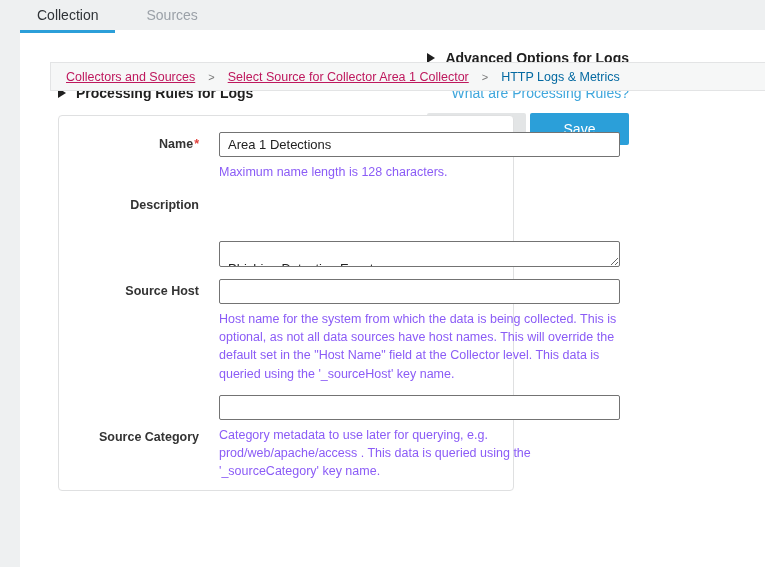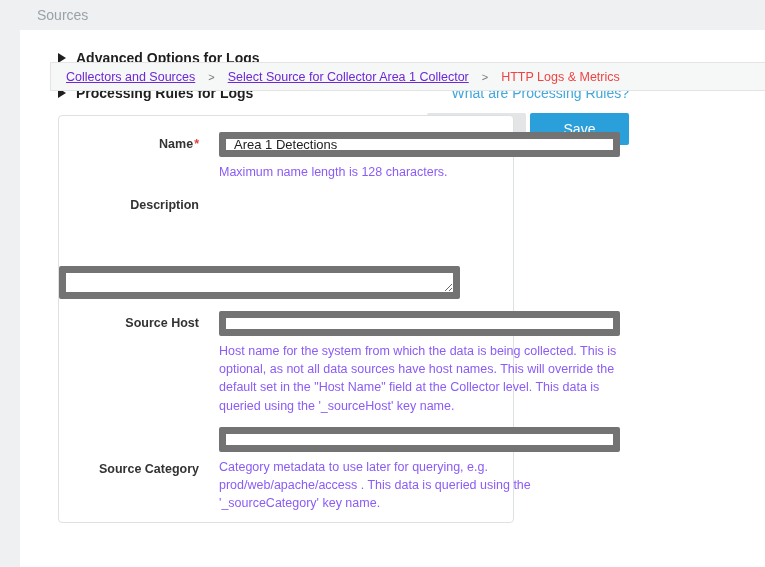--- a/index.html
+++ b/index.html
@@ -43,66 +43,67 @@
   .breadcrumb {
     position:absolute; left:30px; right:0; top:32px; height:29px;
     background:#f6f7f7;
     border:1px solid #e3e4e5; border-right:none;
     display:flex; align-items:center;
     padding-left:15px;
     font-size:12.5px;
     white-space:nowrap;
   }
   .breadcrumb a {
-    color:#6d28d9; text-decoration:underline; cursor:pointer;
+    color:#be185d; text-decoration:underline; cursor:pointer;
   }
   .breadcrumb .sep { color:#777; margin:0 13px; font-size:11px; }
-  .breadcrumb .current { color:#ef4444; }
+  .breadcrumb .current { color:#0369a1; }
   
   .card {
     position:absolute; left:38px; top:85px; width:456px;
     background:#fff;
     border:1px solid #dfe0e1; border-radius:4px;
     padding:16px 0 10px 0;
   }
   .row { display:flex; margin-bottom:12px; }
   .row:last-child { margin-bottom:0;align-items:center; }
   .row .lbl {
     width:160px; padding-right:20px; flex:none;
     text-align:right;
     font-size:12.5px; font-weight:bold; color:#333;
     line-height:25px;
   }
   .req { color:#e1403c; margin-left:1px; }
   .row .fld { width:401px; flex:none; }
   .txt-input {
     width:100%; height:25px;
-    border:7px solid #737373; border-radius:2px;
+    border:1px solid #737373; border-radius:2px;
     padding:0 8px;
     font-family:"Liberation Sans", sans-serif;
     font-size:13px; color:#222;
     background:#fff;
     outline:none;
   }
   textarea.txt-input {
     height:26px; resize:vertical; padding-top:19px; line-height:15px;
     overflow:hidden;
     margin-top:48px;
   }
   .hint {
     margin-top:6px;
     font-size:12.5px; color:#8b5cf6; line-height:1.45;
     max-width:398px;
   }
-  .row.tight { margin-bottom:8px;flex-direction:column; }
+  .row.tight { margin-bottom:8px; }
   
   .section {
     margin:20px 0 0 38px;
     display:flex; align-items:center;
     width:571px;
+    justify-content:flex-end;
   }
   .section + .section { margin-top:19px; }
   .sec-left { display:flex; align-items:center; cursor:pointer; }
   .tri {
     width:0; height:0; flex:none;
     border-left:8px solid #1f1f1f;
     border-top:5px solid transparent;
     border-bottom:5px solid transparent;
     margin-right:10px;
   }
@@ -124,20 +125,23 @@
     cursor:pointer;
     padding:0 18px;
   }
   .btn.cancel { background:#e3e5e6; color:#3c4043; }
   .btn.save   { background:#2b9fd9; color:#ffffff; }
 </style>
 </head>
 <body>
 
 <div class="topbar">
+  <div class="tab active">
+    <span>Collection</span>
+  </div>
   <div class="tab">
     <span>Sources</span>
   </div>
 </div>
 
 <div class="panel">
 
   <div class="breadcrumb">
     <a>Collectors and Sources</a>
     <span class="sep">&gt;</span>

